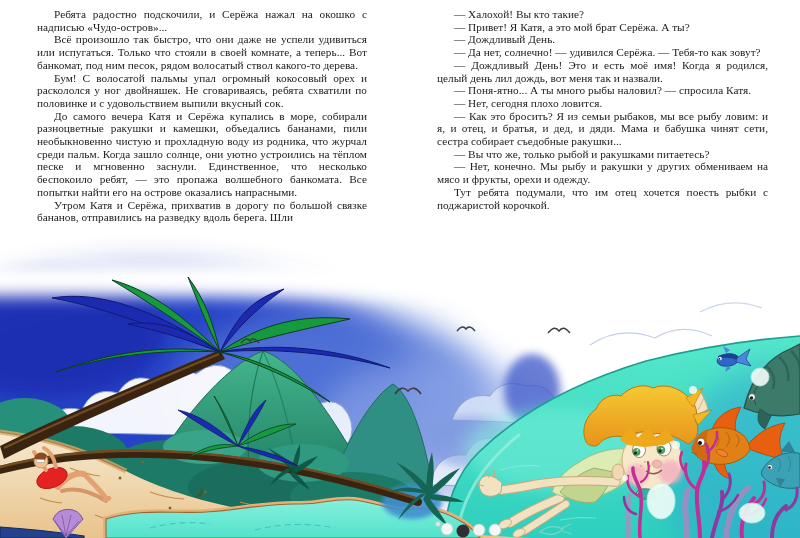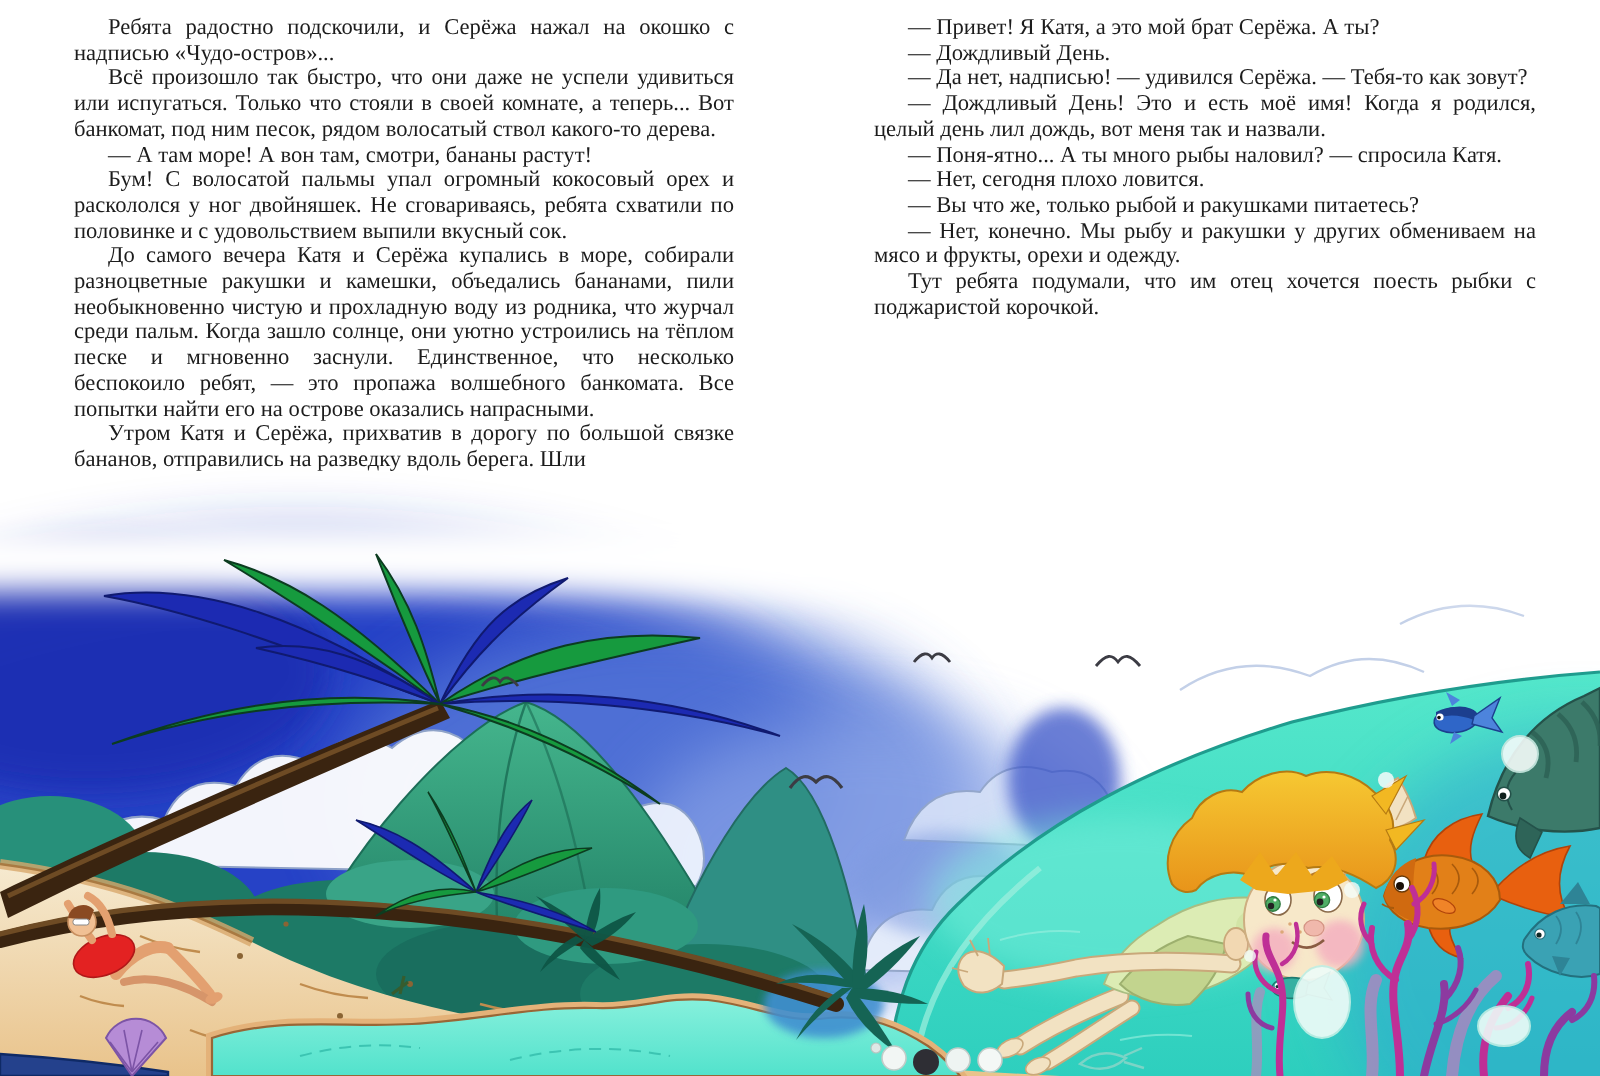--- a/index.html
+++ b/index.html
@@ -324,31 +324,32 @@
       <path d="M241,343 C245,338 248,338 250,341 C252,338 255,338 259,343"></path>
       <path d="M457,331 C461,326 464,326 466,329 C468,326 471,326 475,331"></path>
       <path d="M548,333 C553,327 556,327 559,331 C562,327 565,327 570,333"></path>
       <path d="M395,394 C400,387 404,387 408,391 C412,387 416,387 421,394" stroke-width="1.6"></path>
     </g>
   </svg>
 
   <div class="col col-left">
     <p>Ребята радостно подскочили, и Серёжа нажал на окошко с надписью «Чудо-остров»...</p>
     <p>Всё произошло так быстро, что они даже не успели удивиться или испугаться. Только что стояли в своей комнате, а теперь... Вот банкомат, под ним песок, рядом волосатый ствол какого-то дерева.</p>
-    <p>— А там море! А вон там, смотри, бананы растут!</p>
     <p>Бум! С волосатой пальмы упал огромный кокосовый орех и раскололся у ног двойняшек. Не сговариваясь, ребята схватили по половинке и с удовольствием выпили вкусный сок.</p>
     <p>До самого вечера Катя и Серёжа купались в море, собирали разноцветные ракушки и камешки, объедались бананами, пили необыкновенно чистую и прохладную воду из родника, что журчал среди пальм. Когда зашло солнце, они уютно устроились на тёплом песке и мгновенно заснули. Единственное, что несколько беспокоило ребят, — это пропажа волшебного банкомата. Все попытки найти его на острове оказались напрасными.</p>
     <p>Утром Катя и Серёжа, прихватив в дорогу по большой связке бананов, отправились на разведку вдоль берега. Шли</p>
   </div>
 
   <div class="col col-right">
+    <p>— Халохой! Вы кто такие?</p>
     <p>— Привет! Я Катя, а это мой брат Серёжа. А ты?</p>
     <p>— Дождливый День.</p>
-    <p>— Да нет, надписью! — удивился Серёжа. — Тебя-то как зовут?</p>
+    <p>— Да нет, солнечно! — удивился Серёжа. — Тебя-то как зовут?</p>
     <p>— Дождливый День! Это и есть моё имя! Когда я родился, целый день лил дождь, вот меня так и назвали.</p>
     <p>— Поня-ятно... А ты много рыбы наловил? — спросила Катя.</p>
     <p>— Нет, сегодня плохо ловится.</p>
+    <p>— Как это бросить? Я из семьи рыбаков, мы все рыбу ловим: и я, и отец, и братья, и дед, и дяди. Мама и бабушка чинят сети, сестра собирает съедобные ракушки...</p>
     <p>— Вы что же, только рыбой и ракушками питаетесь?</p>
     <p>— Нет, конечно. Мы рыбу и ракушки у других обмениваем на мясо и фрукты, орехи и одежду.</p>
     <p>Тут ребята подумали, что им отец хочется поесть рыбки с поджаристой корочкой.</p>
   </div>
 
 </div>
 
 </body></html>

